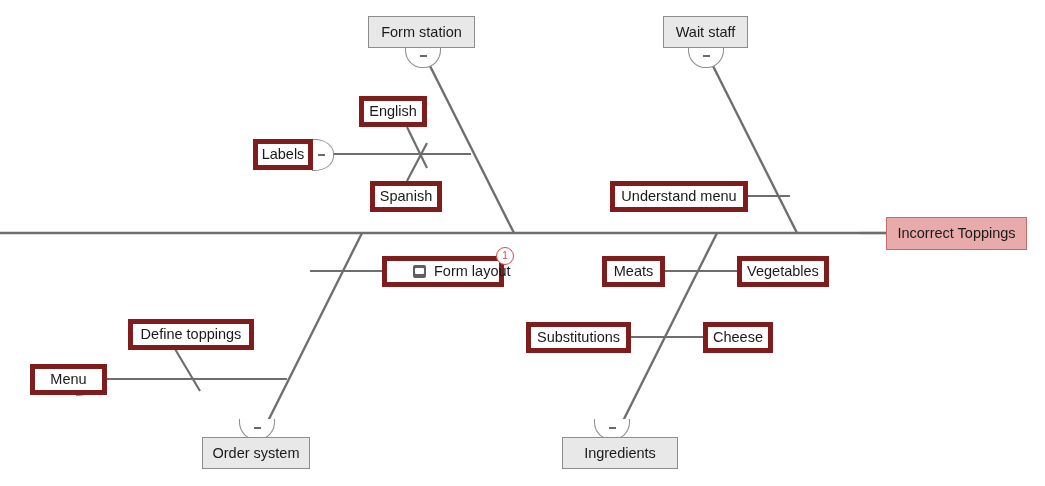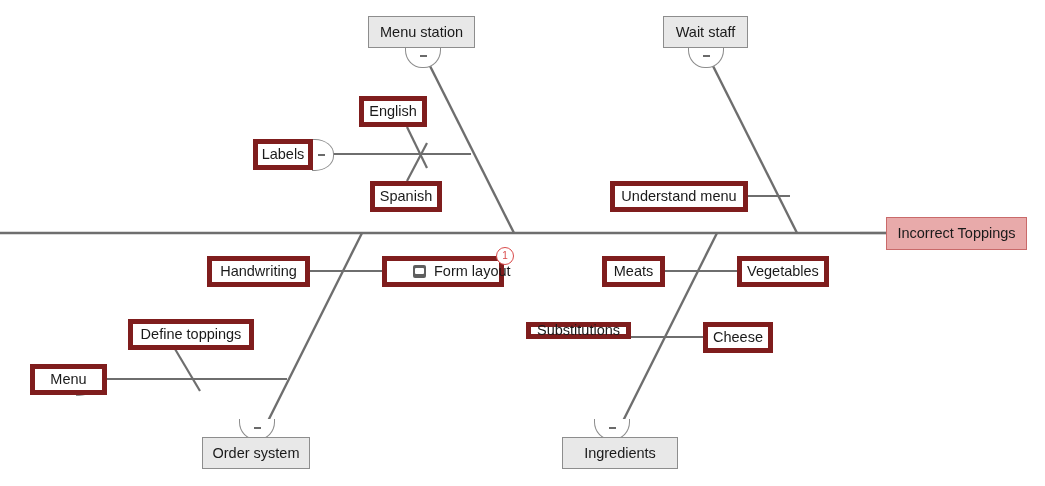--- a/index.html
+++ b/index.html
@@ -162,21 +162,21 @@
 
       <line x1="665" y1="271" x2="737" y2="271"></line>
 
       <line x1="631" y1="337" x2="703" y2="337"></line>
 
       <line x1="860" y1="233" x2="888" y2="233"></line>
     </g>
   </svg>
 
   <div class="node cat" style="left:368px; top:16px; width:107px; height:32px;">
-    <span class="node-label">Menu station</span>
+    <span class="node-label">Form station</span>
   </div>
   <div class="handle handle-down" style="left:405px; top:47px;">
     <span class="minus"></span>
   </div>
 
   <div class="node cat" style="left:663px; top:16px; width:85px; height:32px;">
     <span class="node-label">Wait staff</span>
   </div>
   <div class="handle handle-down" style="left:688px; top:47px;">
     <span class="minus"></span>
@@ -208,23 +208,20 @@
   </div>
 
   <div class="node" style="left:370px; top:181px; width:72px; height:31px;">
     <span class="node-label">Spanish</span>
   </div>
 
   <div class="node" style="left:610px; top:181px; width:138px; height:31px;">
     <span class="node-label">Understand menu</span>
   </div>
 
-  <div class="node" style="left:207px; top:256px; width:103px; height:31px;">
-    <span class="node-label">Handwriting</span>
-  </div>
 
   <div class="node withicon" style="left:382px; top:256px; width:122px; height:31px;">
     <span class="note-icon"></span>
     <span class="node-label">Form layout</span>
   </div>
   <div class="badge" style="left:496px; top:247px;">1</div>
 
   <div class="node" style="left:18px; top:364px; width:77px; height:31px;margin-left:12px;">
     <span class="node-label">Menu</span>
   </div>
@@ -237,21 +234,21 @@
   </div>
 
   <div class="node" style="left:602px; top:256px; width:63px; height:31px;">
     <span class="node-label">Meats</span>
   </div>
 
   <div class="node" style="left:737px; top:256px; width:92px; height:31px;">
     <span class="node-label">Vegetables</span>
   </div>
 
-  <div class="node" style="left:526px; top:322px; width:105px; height:17px;">
+  <div class="node" style="left:526px; top:322px; width:105px; height:31px;">
     <span class="node-label">Substitutions</span>
   </div>
 
   <div class="node" style="left:703px; top:322px; width:70px; height:31px;">
     <span class="node-label">Cheese</span>
   </div>
 
   <div class="node head" style="left:886px; top:217px; width:141px; height:33px;">
     <span class="node-label">Incorrect Toppings</span>
   </div>

